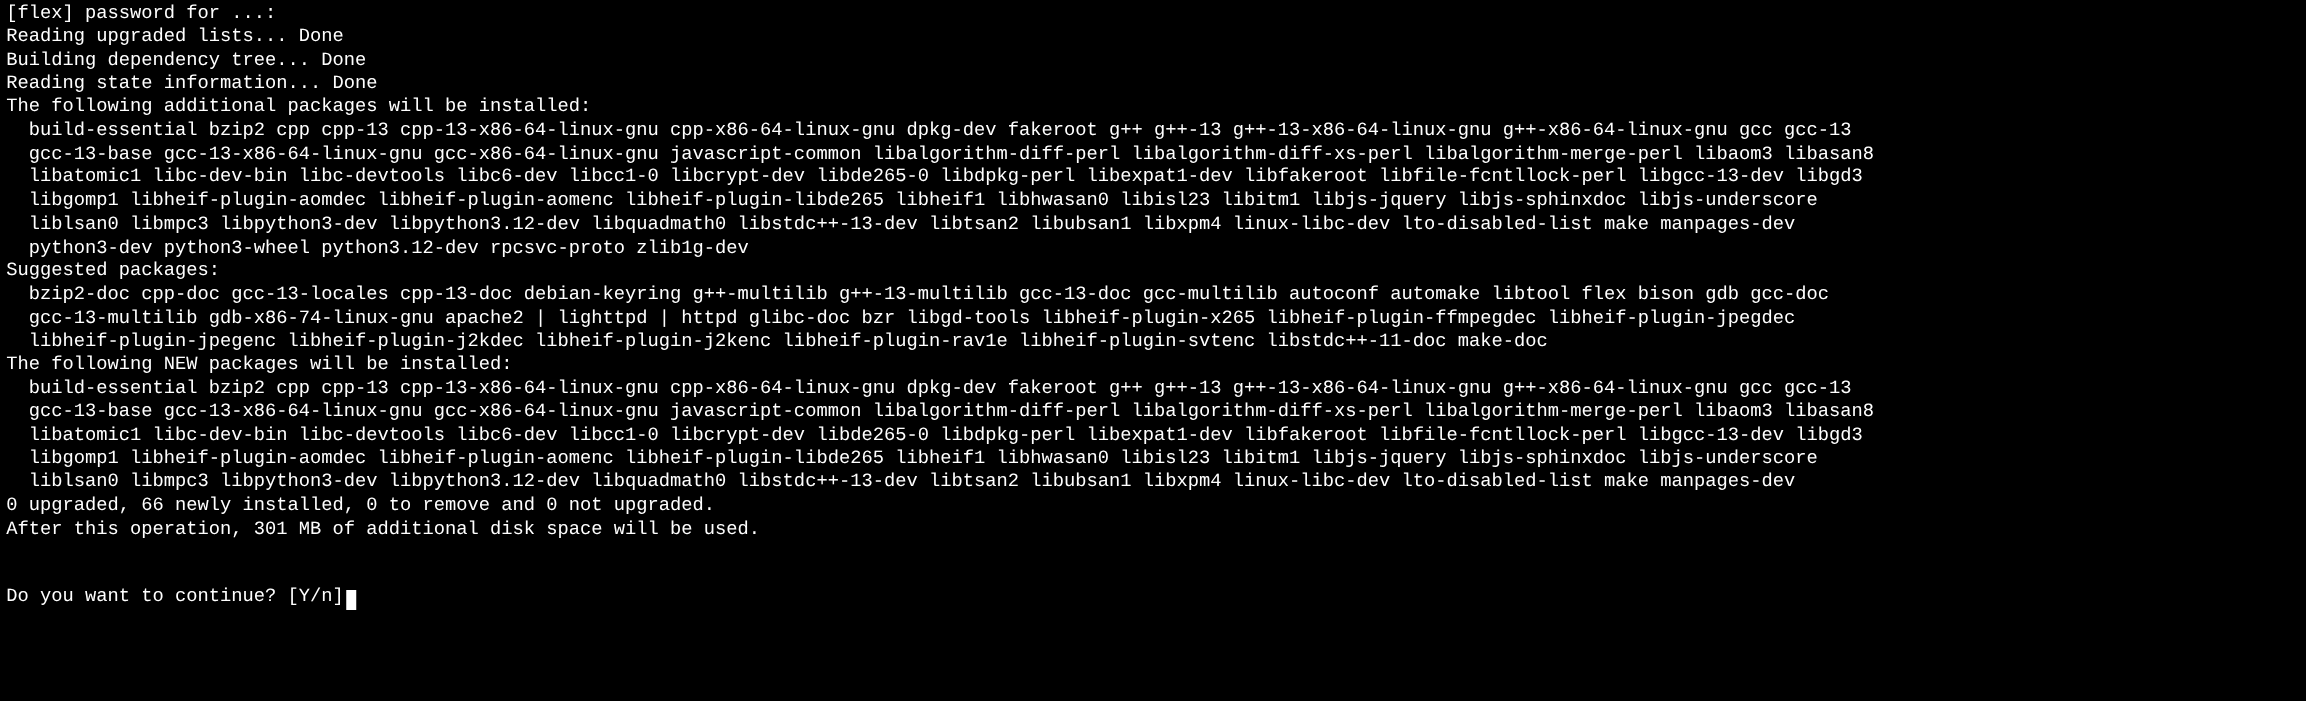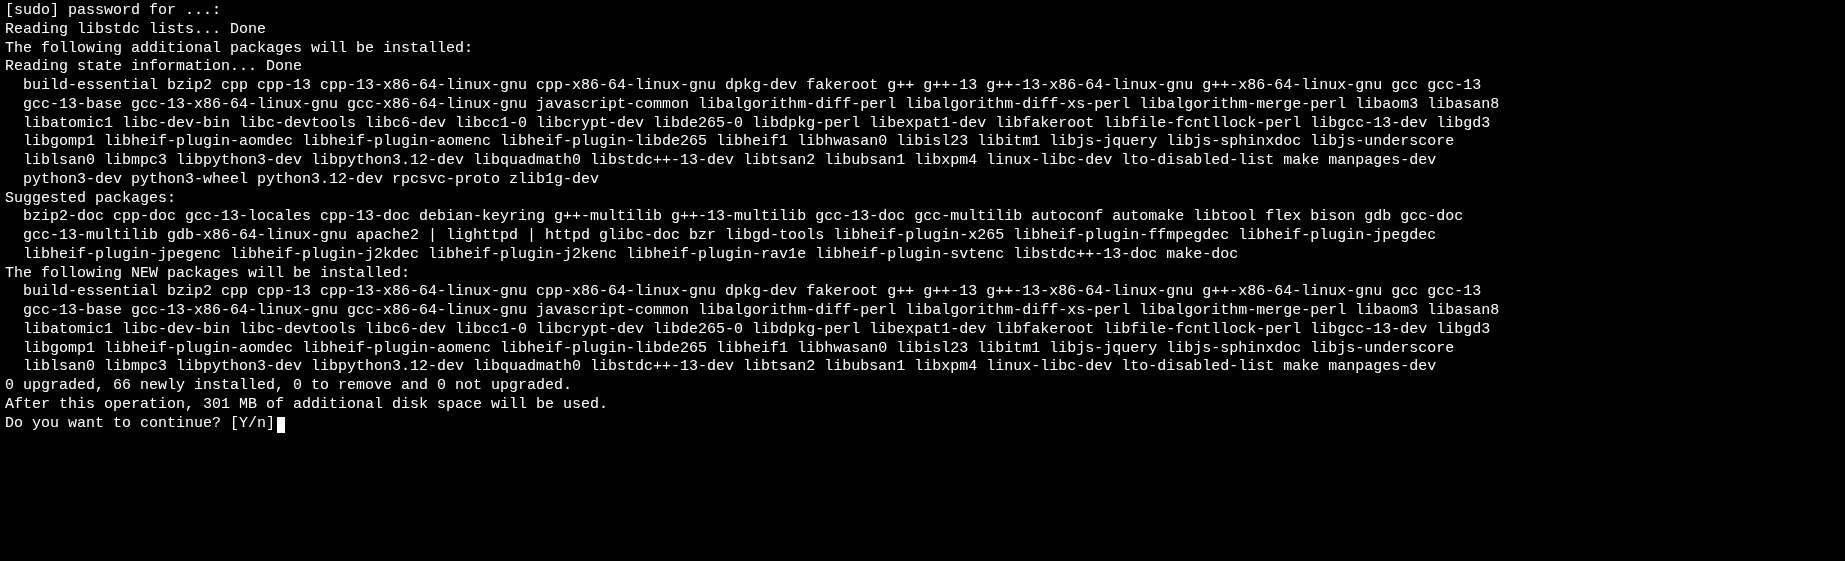--- a/index.html
+++ b/index.html
@@ -22,48 +22,50 @@
     .line {
       display: block;
       white-space: pre;
     }
     .indent {
       padding-left: 2ch;
     }
     .prompt-line {
       display: flex;
       align-items: flex-end;
+      margin-top: 36px;
     }
     .cursor {
       display: inline-block;
       width: 8px;
       height: 16px;
       background-color: #ffffff;
       margin-left: 2px;
       vertical-align: middle;
     }
   </style>
 </head>
 <body>
 
 <div>
-  <span class="line">[sudo] password for ...:</span>
-  <span class="line">Reading libstdc lists... Done</span>
+  <span class="line">[flex] password for ...:</span>
+  <span class="line">Reading upgraded lists... Done</span>
+  <span class="line">Building dependency tree... Done</span>
+  <span class="line">Reading state information... Done</span>
   <span class="line">The following additional packages will be installed:</span>
-  <span class="line">Reading state information... Done</span>
   <span class="line indent">build-essential bzip2 cpp cpp-13 cpp-13-x86-64-linux-gnu cpp-x86-64-linux-gnu dpkg-dev fakeroot g++ g++-13 g++-13-x86-64-linux-gnu g++-x86-64-linux-gnu gcc gcc-13</span>
   <span class="line indent">gcc-13-base gcc-13-x86-64-linux-gnu gcc-x86-64-linux-gnu javascript-common libalgorithm-diff-perl libalgorithm-diff-xs-perl libalgorithm-merge-perl libaom3 libasan8</span>
   <span class="line indent">libatomic1 libc-dev-bin libc-devtools libc6-dev libcc1-0 libcrypt-dev libde265-0 libdpkg-perl libexpat1-dev libfakeroot libfile-fcntllock-perl libgcc-13-dev libgd3</span>
   <span class="line indent">libgomp1 libheif-plugin-aomdec libheif-plugin-aomenc libheif-plugin-libde265 libheif1 libhwasan0 libisl23 libitm1 libjs-jquery libjs-sphinxdoc libjs-underscore</span>
   <span class="line indent">liblsan0 libmpc3 libpython3-dev libpython3.12-dev libquadmath0 libstdc++-13-dev libtsan2 libubsan1 libxpm4 linux-libc-dev lto-disabled-list make manpages-dev</span>
   <span class="line indent">python3-dev python3-wheel python3.12-dev rpcsvc-proto zlib1g-dev</span>
   <span class="line">Suggested packages:</span>
   <span class="line indent">bzip2-doc cpp-doc gcc-13-locales cpp-13-doc debian-keyring g++-multilib g++-13-multilib gcc-13-doc gcc-multilib autoconf automake libtool flex bison gdb gcc-doc</span>
-  <span class="line indent">gcc-13-multilib gdb-x86-64-linux-gnu apache2 | lighttpd | httpd glibc-doc bzr libgd-tools libheif-plugin-x265 libheif-plugin-ffmpegdec libheif-plugin-jpegdec</span>
-  <span class="line indent">libheif-plugin-jpegenc libheif-plugin-j2kdec libheif-plugin-j2kenc libheif-plugin-rav1e libheif-plugin-svtenc libstdc++-13-doc make-doc</span>
+  <span class="line indent">gcc-13-multilib gdb-x86-74-linux-gnu apache2 | lighttpd | httpd glibc-doc bzr libgd-tools libheif-plugin-x265 libheif-plugin-ffmpegdec libheif-plugin-jpegdec</span>
+  <span class="line indent">libheif-plugin-jpegenc libheif-plugin-j2kdec libheif-plugin-j2kenc libheif-plugin-rav1e libheif-plugin-svtenc libstdc++-11-doc make-doc</span>
   <span class="line">The following NEW packages will be installed:</span>
   <span class="line indent">build-essential bzip2 cpp cpp-13 cpp-13-x86-64-linux-gnu cpp-x86-64-linux-gnu dpkg-dev fakeroot g++ g++-13 g++-13-x86-64-linux-gnu g++-x86-64-linux-gnu gcc gcc-13</span>
   <span class="line indent">gcc-13-base gcc-13-x86-64-linux-gnu gcc-x86-64-linux-gnu javascript-common libalgorithm-diff-perl libalgorithm-diff-xs-perl libalgorithm-merge-perl libaom3 libasan8</span>
   <span class="line indent">libatomic1 libc-dev-bin libc-devtools libc6-dev libcc1-0 libcrypt-dev libde265-0 libdpkg-perl libexpat1-dev libfakeroot libfile-fcntllock-perl libgcc-13-dev libgd3</span>
   <span class="line indent">libgomp1 libheif-plugin-aomdec libheif-plugin-aomenc libheif-plugin-libde265 libheif1 libhwasan0 libisl23 libitm1 libjs-jquery libjs-sphinxdoc libjs-underscore</span>
   <span class="line indent">liblsan0 libmpc3 libpython3-dev libpython3.12-dev libquadmath0 libstdc++-13-dev libtsan2 libubsan1 libxpm4 linux-libc-dev lto-disabled-list make manpages-dev</span>
   <span class="line">0 upgraded, 66 newly installed, 0 to remove and 0 not upgraded.</span>
   <span class="line">After this operation, 301 MB of additional disk space will be used.</span>
   <div class="prompt-line">
     <span>Do you want to continue? [Y/n] </span>

